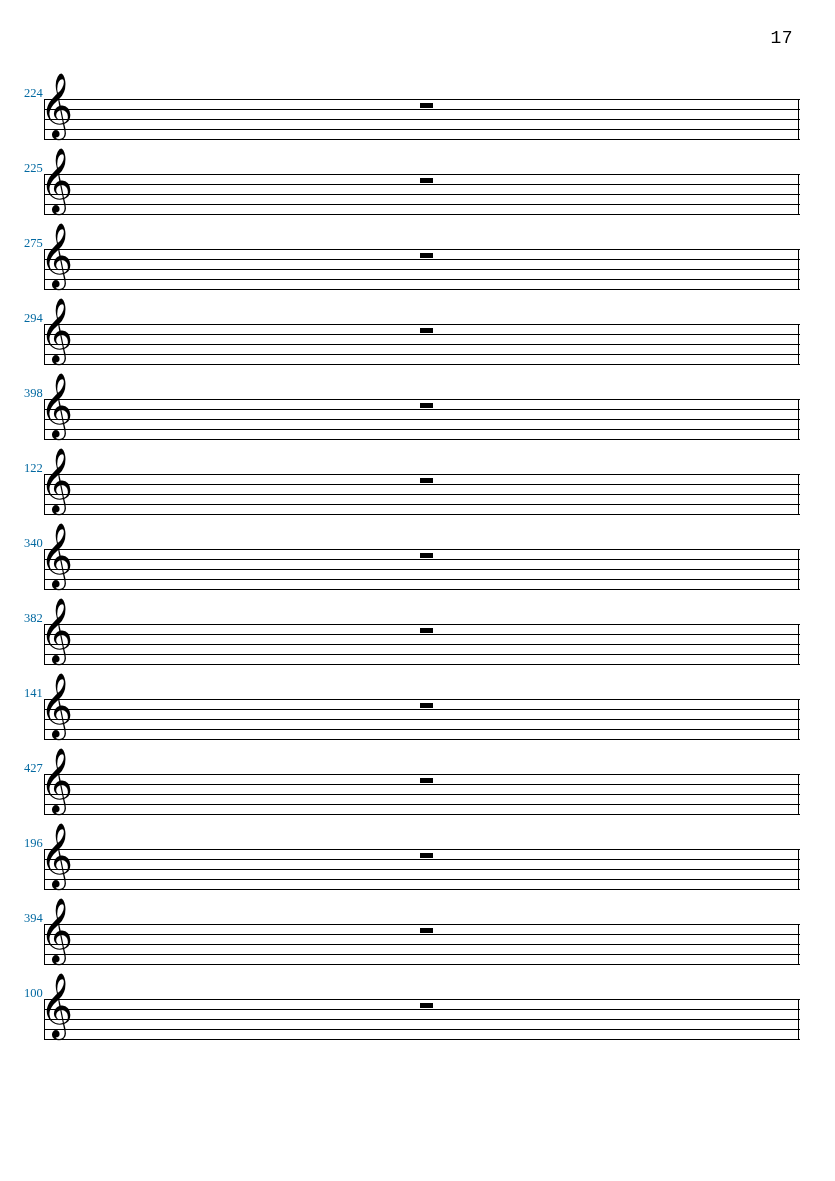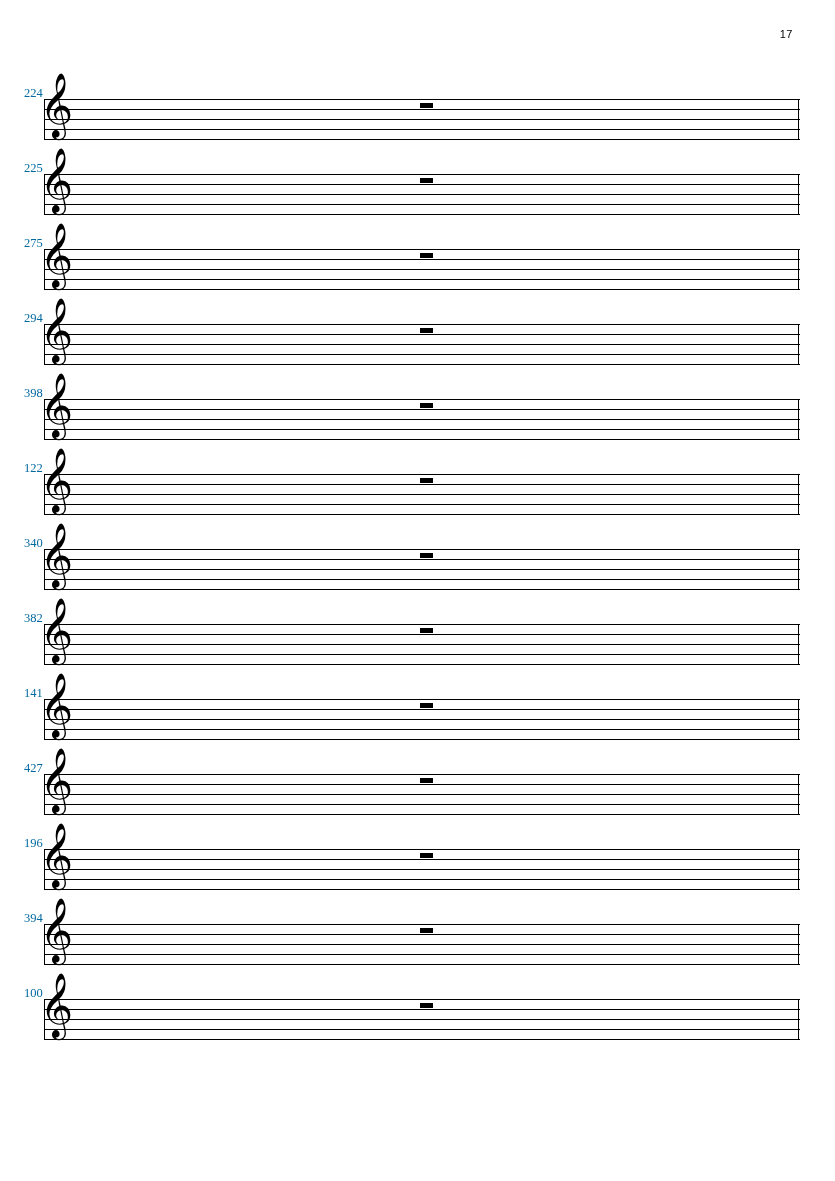--- a/index.html
+++ b/index.html
@@ -15,22 +15,22 @@
     position: relative;
     width: 835px;
     height: 1181px;
     background: #ffffff;
     overflow: hidden;
   }
   .page-number {
     position: absolute;
     top: 28px;
     right: 42px;
-    font-family: Liberation Sans, sans-serif;
-    font-size: 11px;
+    font-family: Liberation Mono, monospace;
+    font-size: 18px;
     letter-spacing: 0.5px;
     color: #000000;
   }
   .systems {
     position: absolute;
     top: 86px;
     left: 0;
     width: 835px;
   }
   .system {

